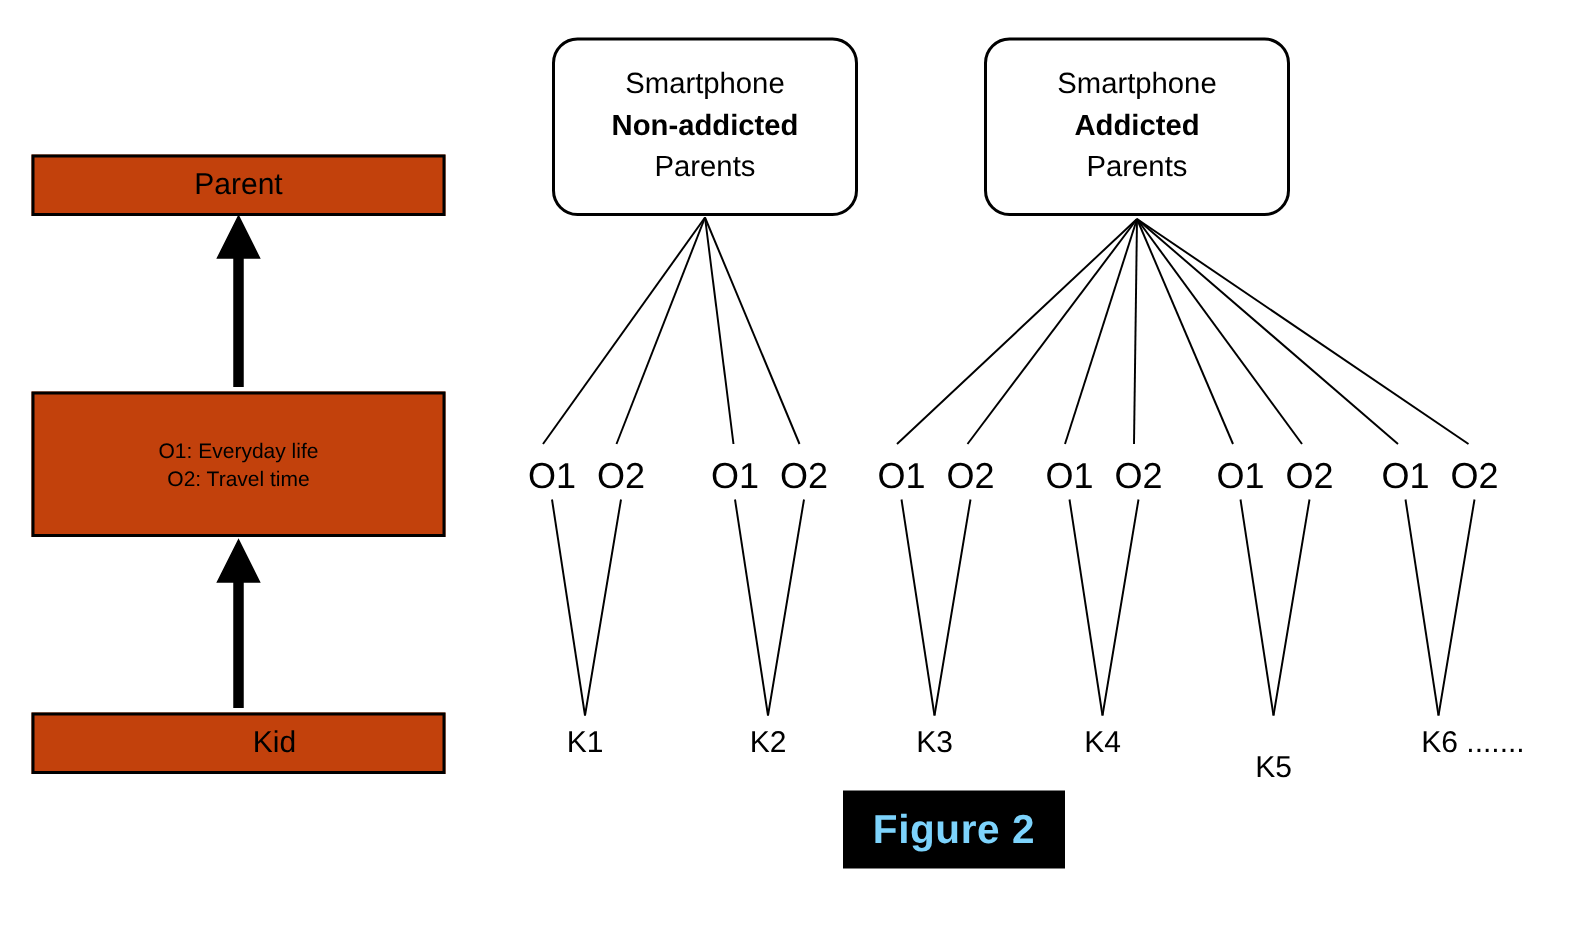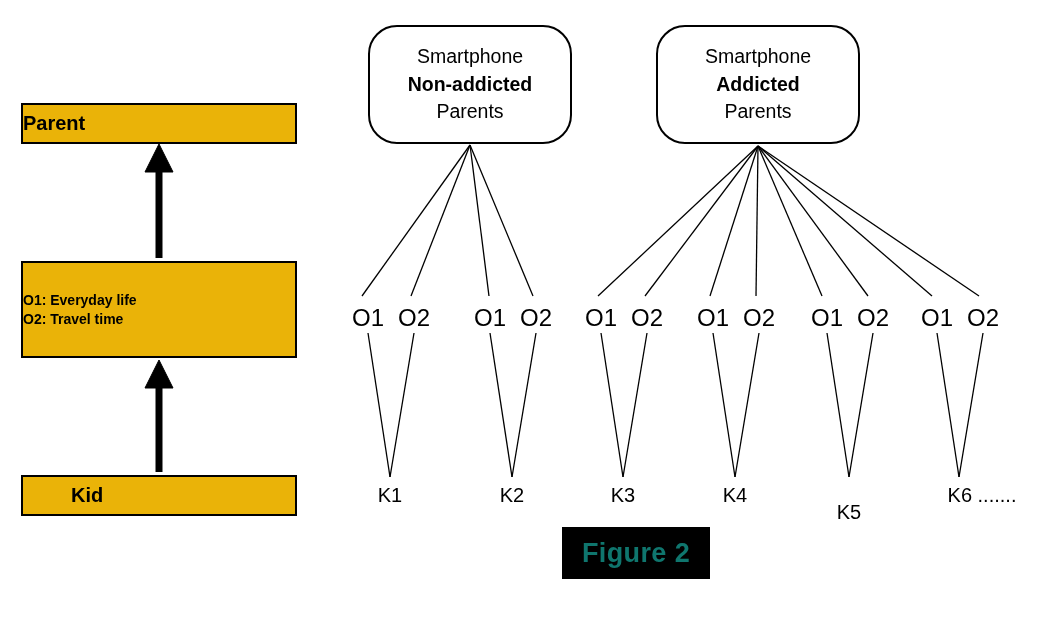--- a/index.html
+++ b/index.html
@@ -24,27 +24,26 @@
     top: 0;
     width: 1054px;
     height: 620px;
     pointer-events: none;
   }
   
   .sqbox {
     position: absolute;
     box-sizing: border-box;
     border: 2px solid #000000;
-    background: #eab308;
+    background: #c2410c;
     display: flex;
     flex-direction: column;
-    align-items: flex-start;
+    align-items: center;
     justify-content: center;
     text-align: center;
-    font-weight: bold;
   }
   .box-title {
     font-size: 20px;
     line-height: 1.12;
     white-space: nowrap;
   }
   .box-sub {
     font-size: 14px;
     line-height: 1.32;
     white-space: nowrap;
@@ -52,21 +51,21 @@
   #box-parent   { left: 21px;  top: 103px; width: 276px; height: 41px; }
   #box-measure  { left: 21px;  top: 261px; width: 276px; height: 97px; }
   #box-kid      { left: 21px;  top: 475px; width: 276px; height: 41px; padding-left: 48px; }
   #box-measure .box-title { margin-bottom: 3px; }
 
   
   .roundbox {
     position: absolute;
     box-sizing: border-box;
     border: 2px solid #000000;
-    border-radius: 29px;
+    border-radius: 17px;
     background: #ffffff;
     display: flex;
     flex-direction: column;
     align-items: center;
     justify-content: center;
     text-align: center;
   }
   .rb-line {
     font-size: 19.5px;
     line-height: 1.43;
@@ -93,21 +92,21 @@
   }
 
   
   #figure-caption {
     position: absolute;
     left: 562px;
     top: 527px;
     width: 148px;
     height: 52px;
     background: #000000;
-    color: #0f766e;
+    color: #7dd3fc;
     display: flex;
     align-items: center;
     justify-content: center;
     font-size: 27px;
     font-weight: bold;
     letter-spacing: 0.4px;
   }
 </style>
 </head>
 <body>

